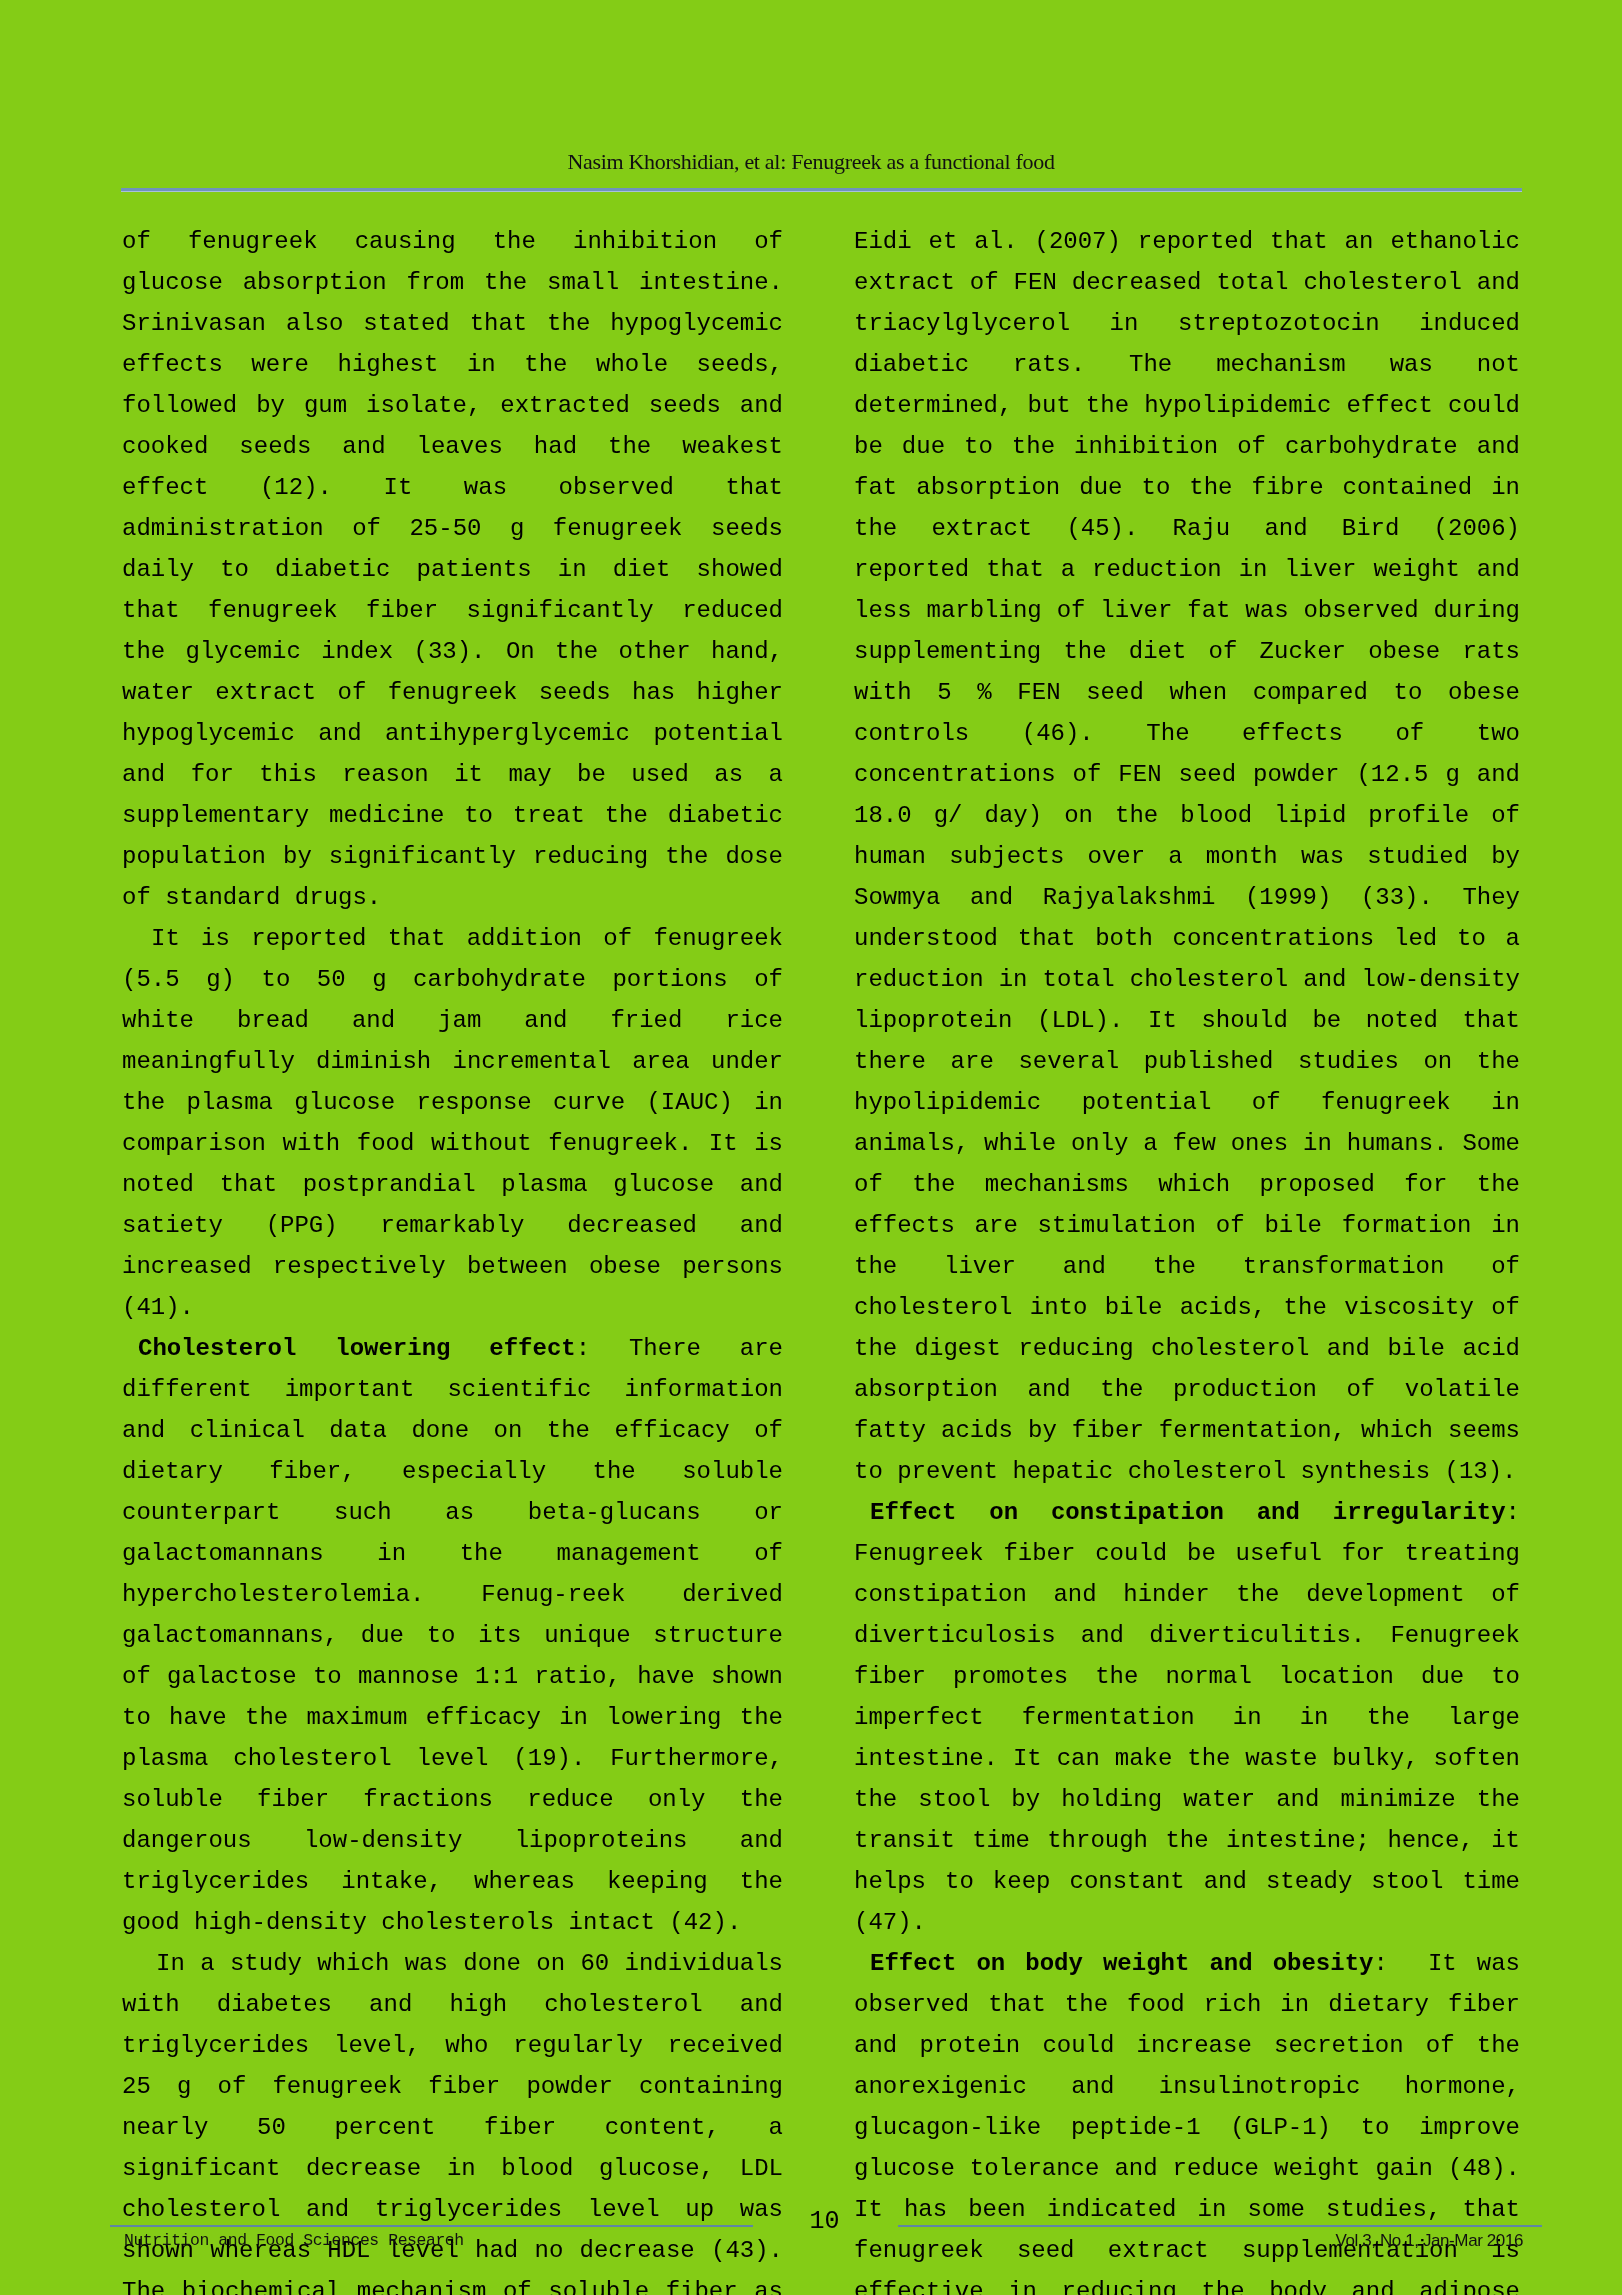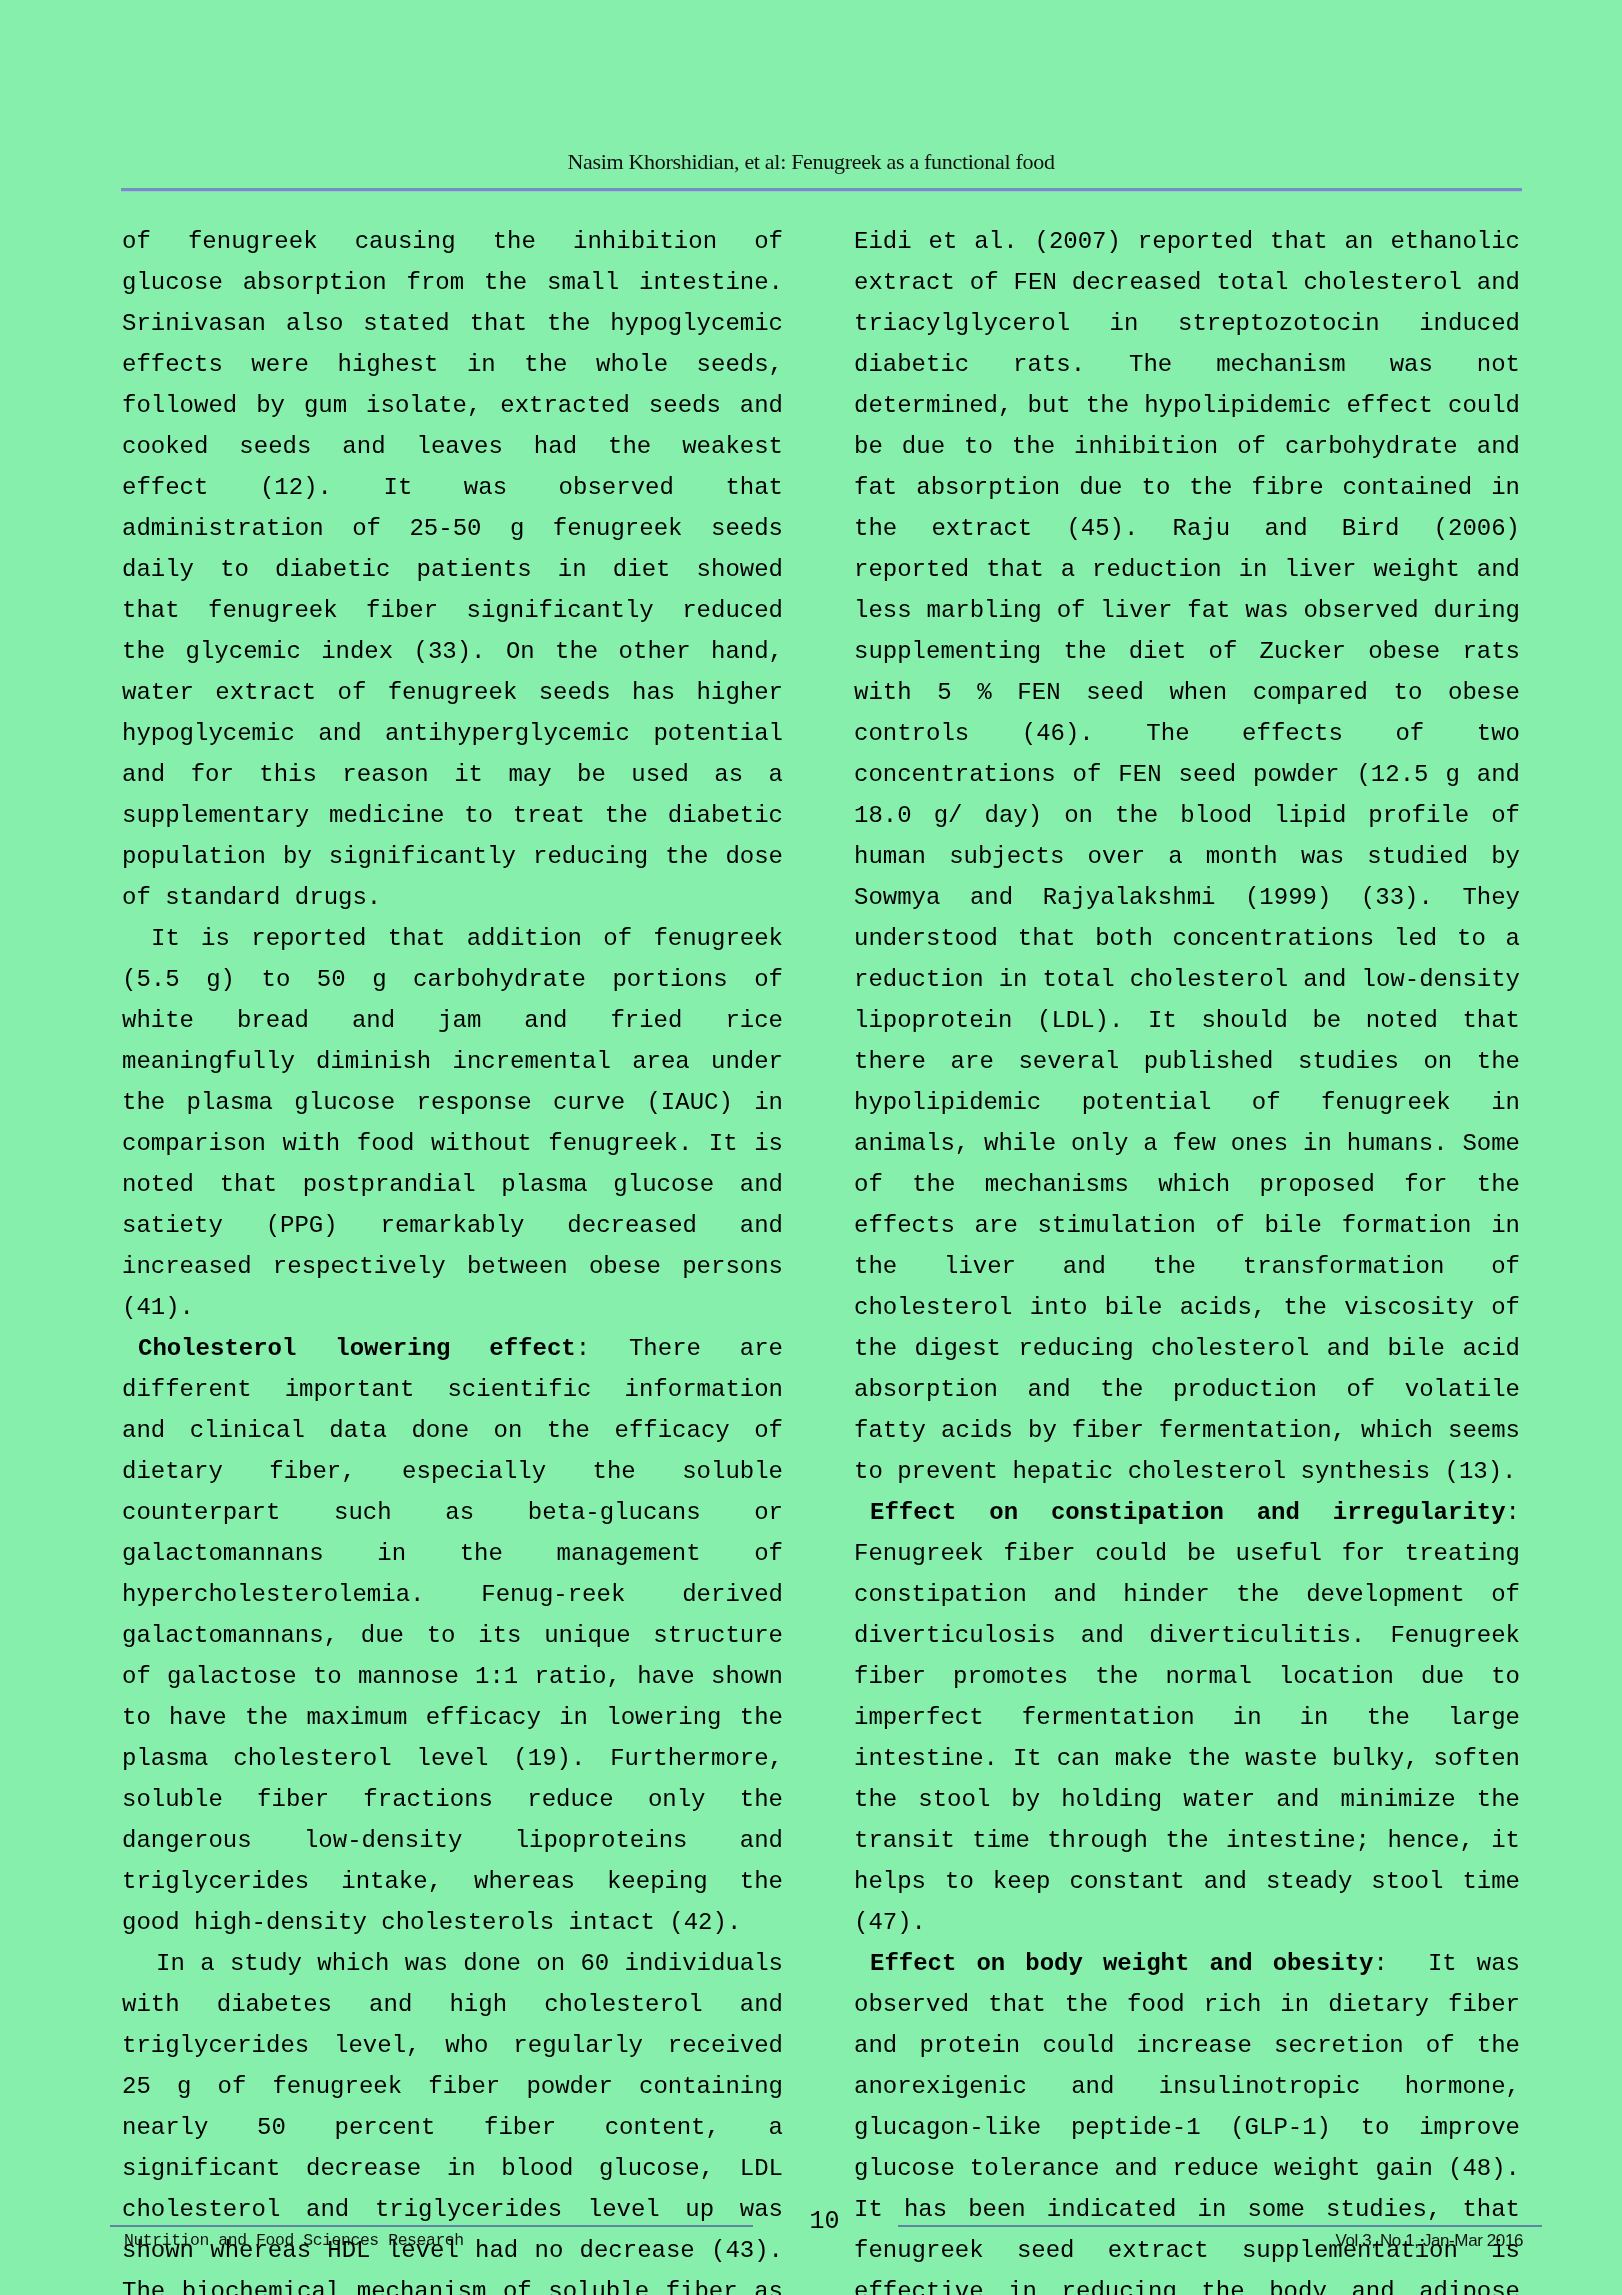--- a/index.html
+++ b/index.html
@@ -1,17 +1,17 @@
 <!DOCTYPE html>
 <html style="font-size:10.5px"><head>
 <meta charset="utf-8">
 <style>
   html, body { margin: 0; padding: 0; background: #ffffff; }
   body { width: 1622px; height: 2295px; position: relative; overflow: hidden; }
-  .page { position: absolute; left: 0; top: 0; width: 1622px; height: 2295px; background: #86efac; }
+  .page { position: absolute; left: 0; top: 0; width: 1622px; height: 2295px; background: #84cc16; }
 
   .running-head {
     position: absolute; left: 0; width: 1622px; top: 149px;
     text-align: center;
     font-family: "Liberation Serif", serif;
     font-size: 22px; color: #111;
     letter-spacing: -0.3px;
   }
   .head-rule {
     position: absolute; left: 121px; width: 1401px; top: 188px; height: 2.6px;

